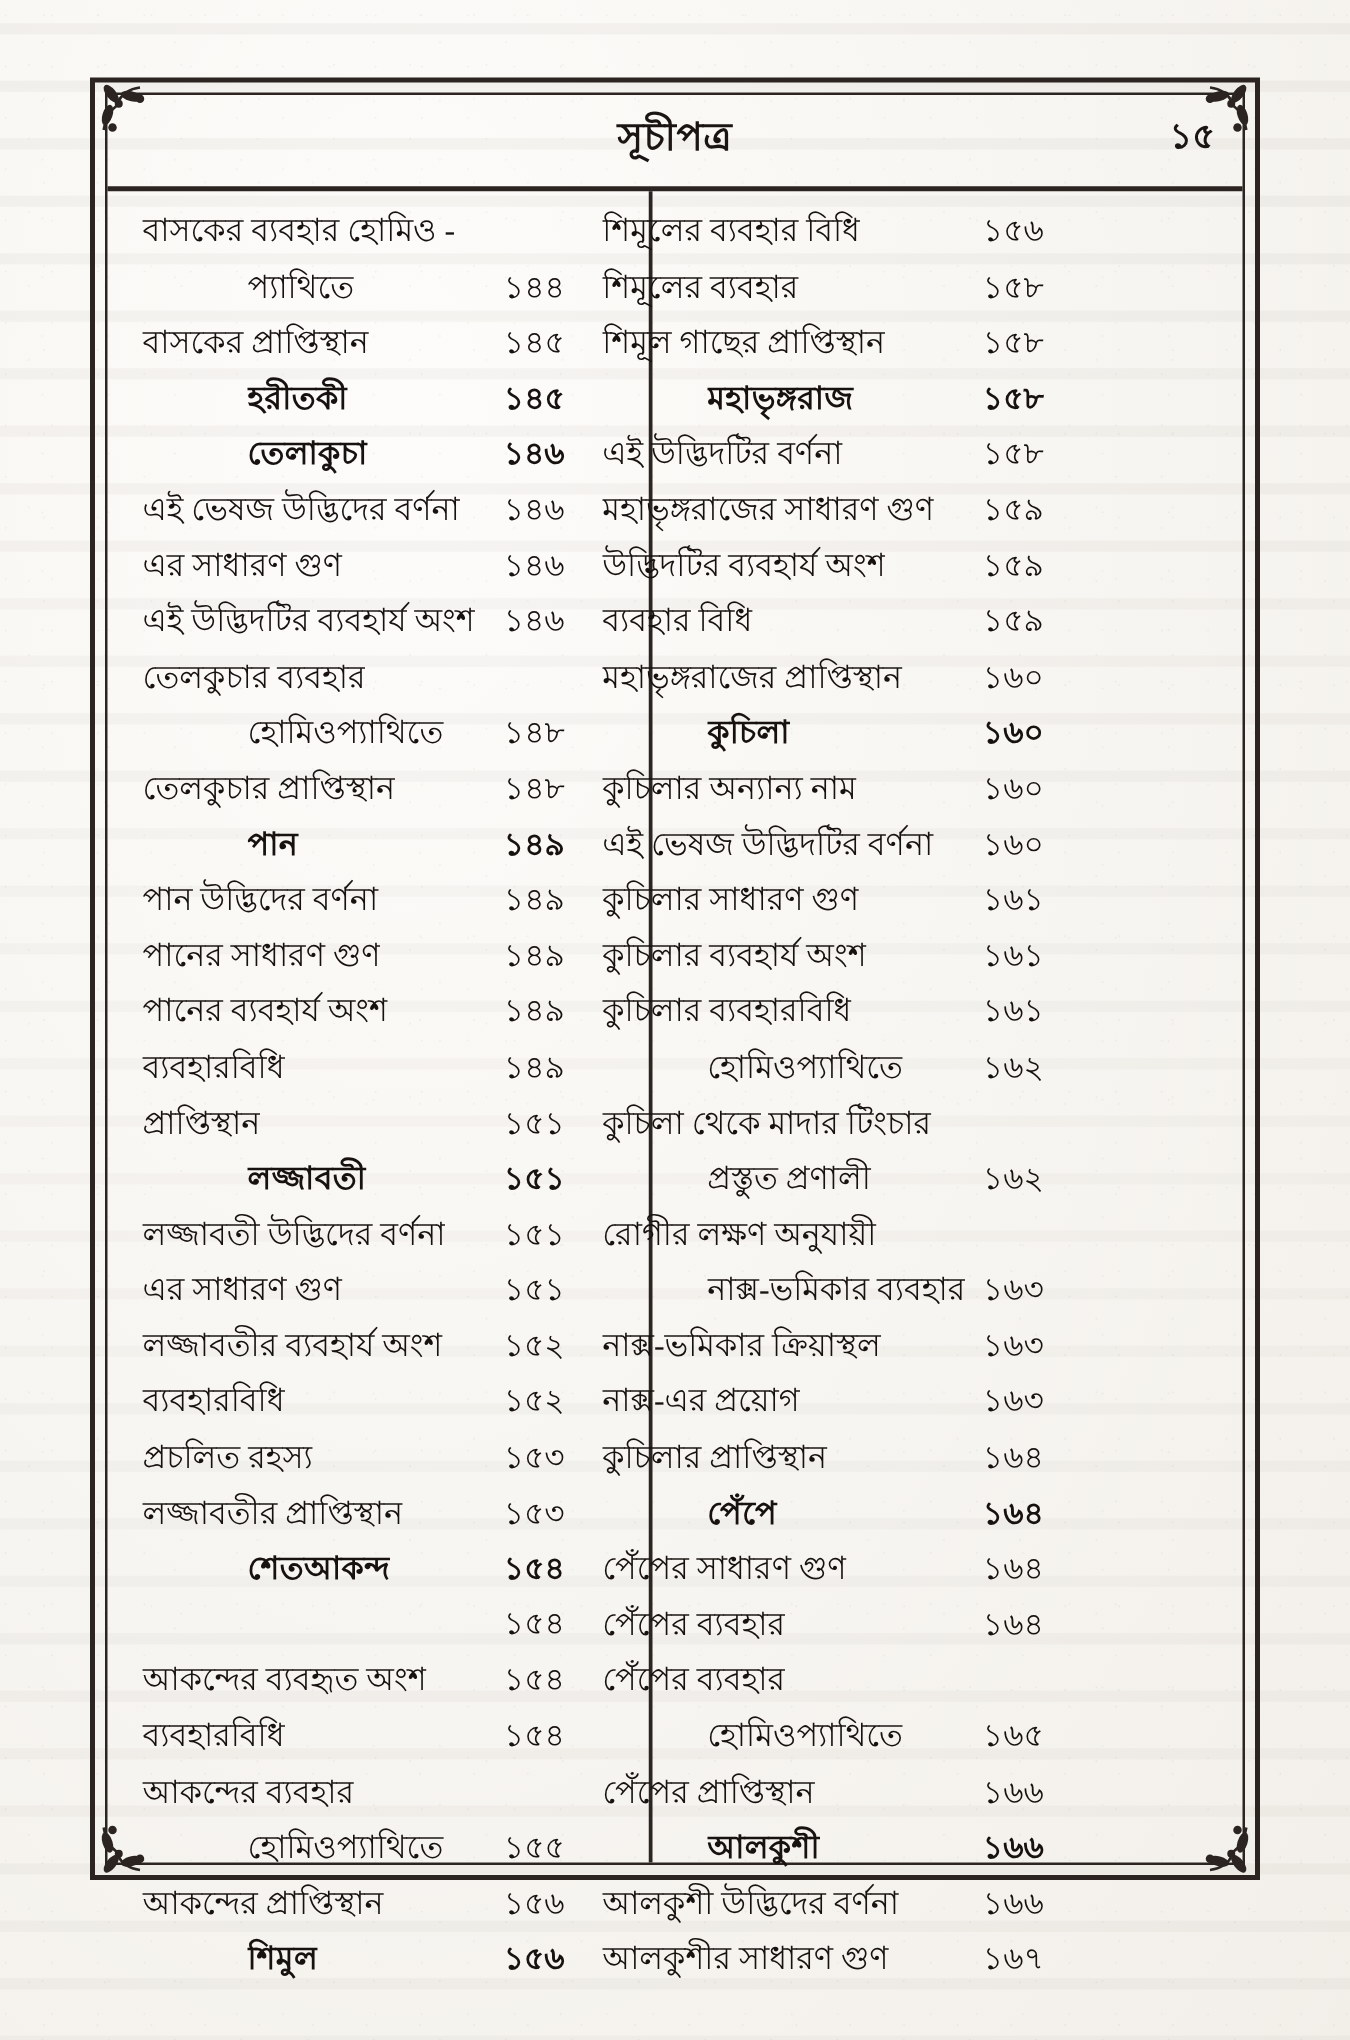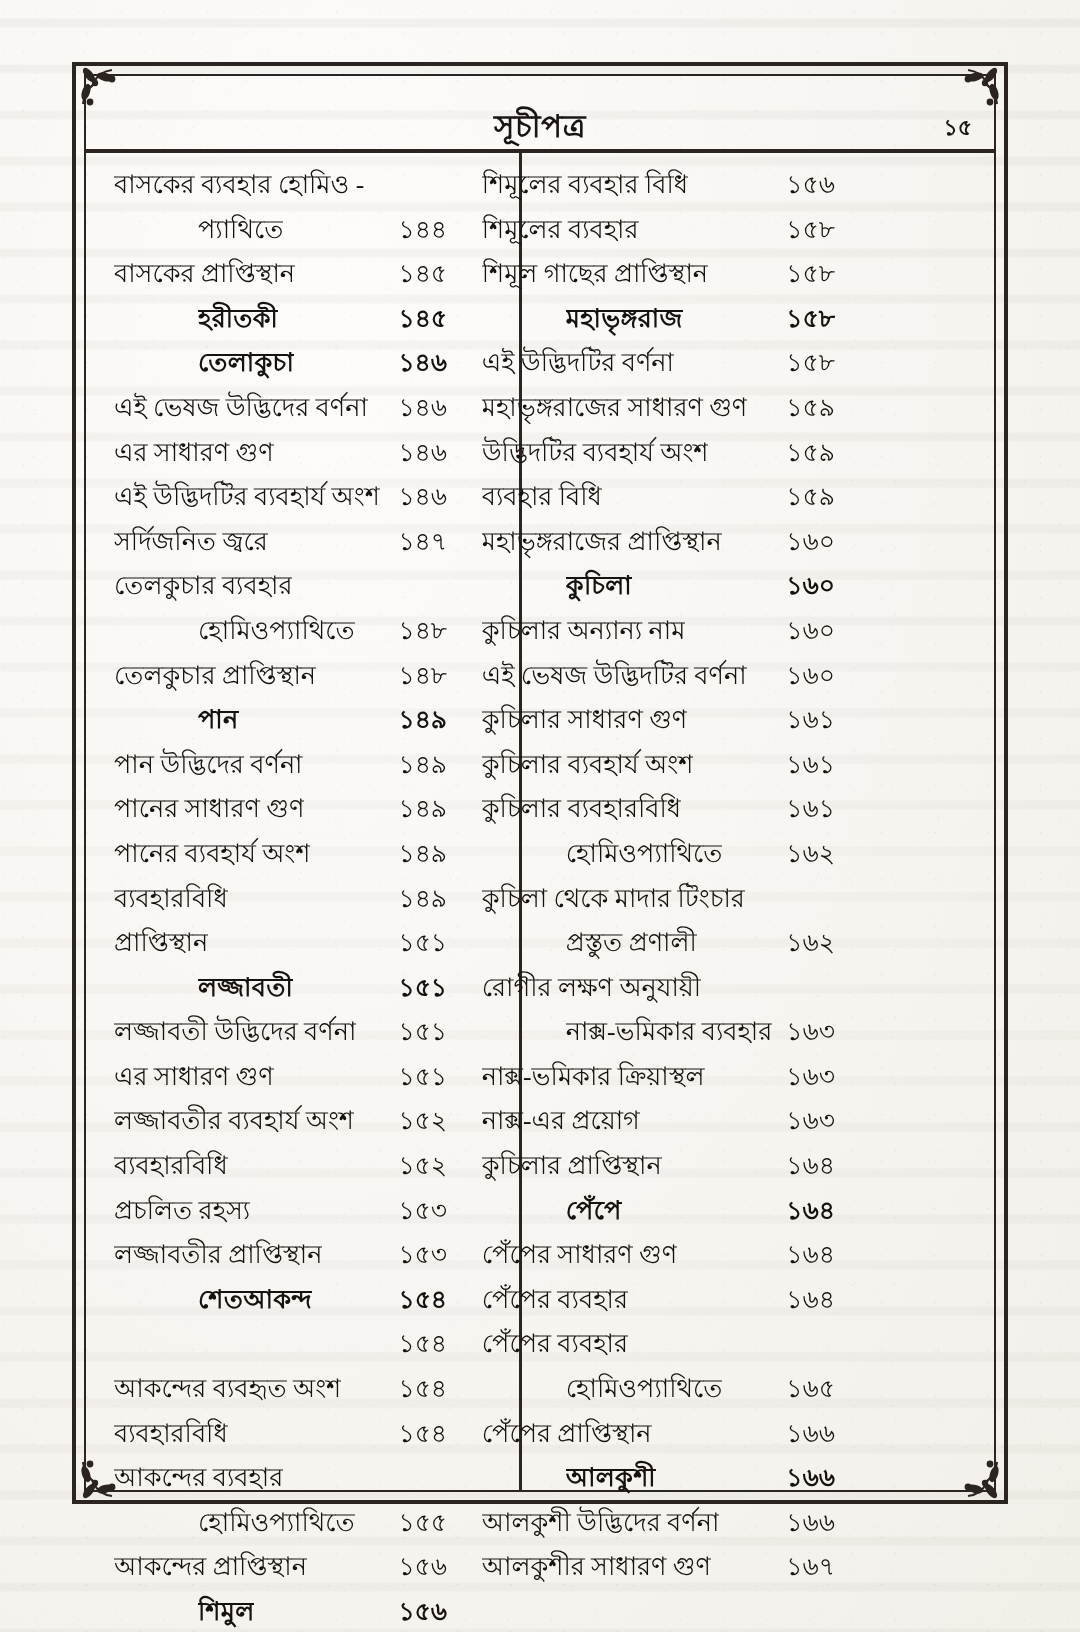--- a/index.html
+++ b/index.html
@@ -83,39 +83,39 @@
   }
   .floret svg { display: block; width: 100%; height: 100%; }
   .floret.tl { left: 72px;  top: 62px; }
   .floret.tr { left: 950px; top: 62px;  transform: scaleX(-1); }
   .floret.bl { left: 72px;  top: 1446px; transform: scaleY(-1); }
   .floret.br { left: 950px; top: 1446px; transform: scale(-1,-1); }
 
   
   .header {
     position: absolute;
-    left: 86px; top: 92px;
+    left: 86px; top: 75px;
     width: 908px;
     height: 72px;
     display: flex;
     align-items: center;
     justify-content: center;
   }
   .header-title {
     font-size: 31px;
     font-weight: 700;
     letter-spacing: .5px;
     color: #1a1513;
   }
   .header-pageno {
     position: absolute;
     right: 22px;
     top: 50%;
     transform: translateY(-50%);
-    font-size: 22px;
+    font-size: 28px;
     font-weight: 700;
     color: #1a1513;
   }
   .header-rule {
     position: absolute;
     left: 86px;
     top: 149px;
     width: 908px;
     height: 4px;
     background: #2b2420;
@@ -177,21 +177,21 @@
   .toc-row.heading .toc-page { font-weight: 700; }
   .toc-row.heading {
     justify-content: flex-start;
   }
   
   .ind-0 .toc-label { margin-left: 0; }
   .ind-2 .toc-label { margin-left: 84px; }
 
   
   .col-right .toc-page { min-width: 58px; text-align: left; }
-  .col-left  .toc-page { min-width: 58px; text-align: center; }
+  .col-left  .toc-page { min-width: 58px; text-align: right; }
 </style>
 </head>
 <body>
 
 <div class="page">
 
   <div class="bleed"></div>
   <div class="grain"></div>
 
   <div class="frame-outer"></div>
@@ -290,24 +290,20 @@
         </div>
         <div class="toc-row ind-0">
           <span class="toc-label">এর সাধারণ গুণ</span>
           <span class="toc-page">১৪৬</span>
         </div>
         <div class="toc-row ind-0">
           <span class="toc-label">এই উদ্ভিদটির ব্যবহার্য অংশ</span>
           <span class="toc-page">১৪৬</span>
         </div>
         <div class="toc-row ind-0">
-          <span class="toc-label">সর্দিজনিত জ্বরে</span>
-          <span class="toc-page">১৪৭</span>
-        </div>
-        <div class="toc-row ind-0">
           <span class="toc-label">তেলকুচার ব্যবহার</span>
           <span class="toc-page"></span>
         </div>
         <div class="toc-row ind-2">
           <span class="toc-label">হোমিওপ্যাথিতে</span>
           <span class="toc-page">১৪৮</span>
         </div>
         <div class="toc-row ind-0">
           <span class="toc-label">তেলকুচার প্রাপ্তিস্থান</span>
           <span class="toc-page">১৪৮</span>

